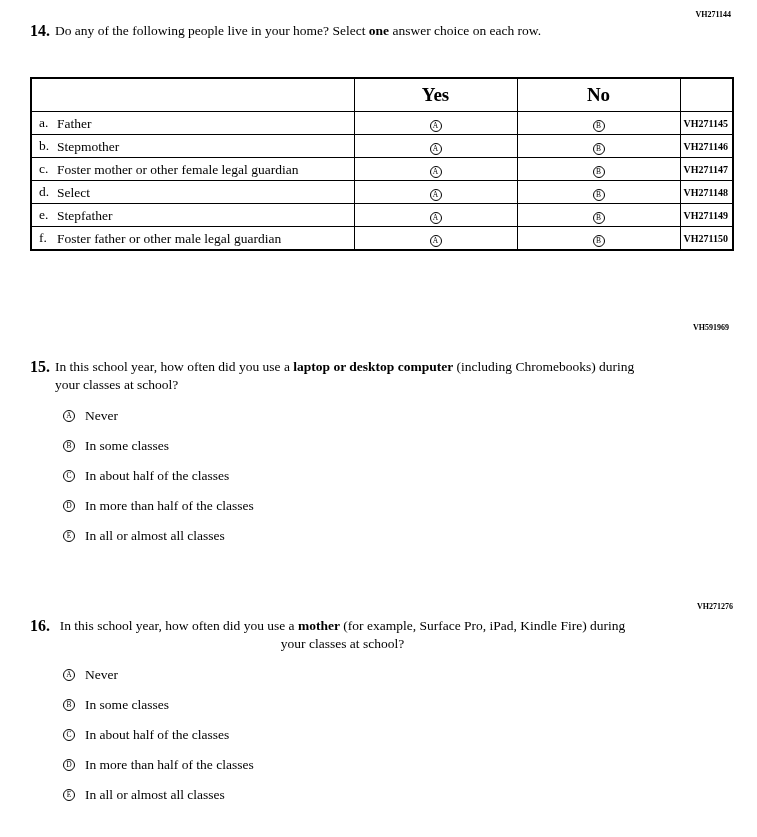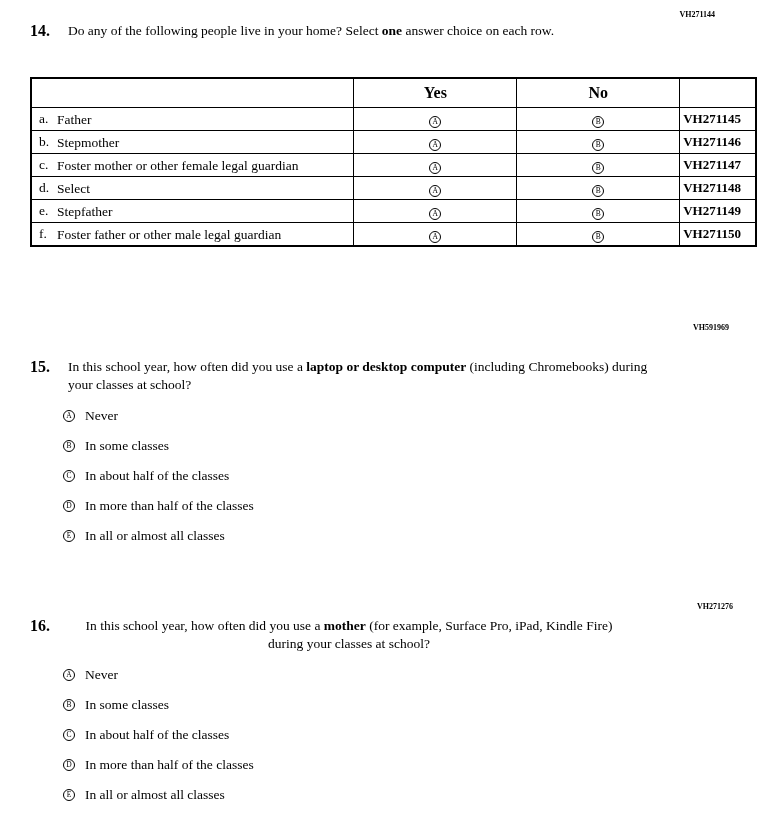--- a/index.html
+++ b/index.html
@@ -21,53 +21,53 @@
     color: #000;
   }
   .question { position: absolute; left: 30px; }
   .qnum {
     position: absolute;
     left: 0; top: 0;
     font-weight: bold;
     font-size: 16px;
   }
   .qtext {
-    margin-left: 38px;
+    margin-left: 25px;
     font-size: 13.5px;
     line-height: 1.36;
   }
   .qtext b { font-weight: bold; }
 
   
   table.answers {
     position: absolute;
     left: 30px; top: 77px;
     border-collapse: collapse;
     border: 2px solid #000;
     table-layout: fixed;
   }
   table.answers th, table.answers td { border: 1px solid #000; }
   th.hdr {
-    font-size: 16px;
+    font-size: 19px;
     font-weight: bold;
     padding: 5px 0;
     text-align: center;
   }
   td.label-cell {
     position: relative;
     font-size: 13.5px;
     line-height: 17px;
     padding: 2px 30px 2px 25px;
   }
   .row-letter { position: absolute; left: 7px; top: 2px; }
   td.bubble-cell { text-align: center; vertical-align: middle; padding: 2px 0; }
   td.code-cell {
-    font-size: 13px;
-    font-weight: bold;
-    padding: 1px 14px 1px 3px;
+    font-size: 10px;
+    font-weight: bold;
+    padding: 1px 4px 1px 3px;
     vertical-align: middle;
     text-align: left;
   }
 
   .bubble {
     display: inline-flex;
     width: 12px; height: 12px;
     border: 1px solid #000;
     border-radius: 50%;
     align-items: center;
@@ -85,21 +85,21 @@
     margin: 0 0 14px 33px;
     font-size: 13.5px;
   }
   .option .bubble { margin-right: 10px; flex: 0 0 auto; }
 </style>
 </head>
 <body>
 
 <div class="page">
 
-  <div class="code" style="top:10px; right:42px;">VH271144</div>
+  <div class="code" style="top:10px; right:26px;">VH271144</div>
 
   <div class="question" style="top:22px; width:625px;">
     <span class="qnum">14.</span>
     <div class="qtext"><span>Do any of the following people live in your home? Select </span><b>one</b><span> answer choice on each row.</span></div>
   </div>
 
   <table class="answers">
     <colgroup>
       <col style="width:323px">
         <col style="width:163px">

